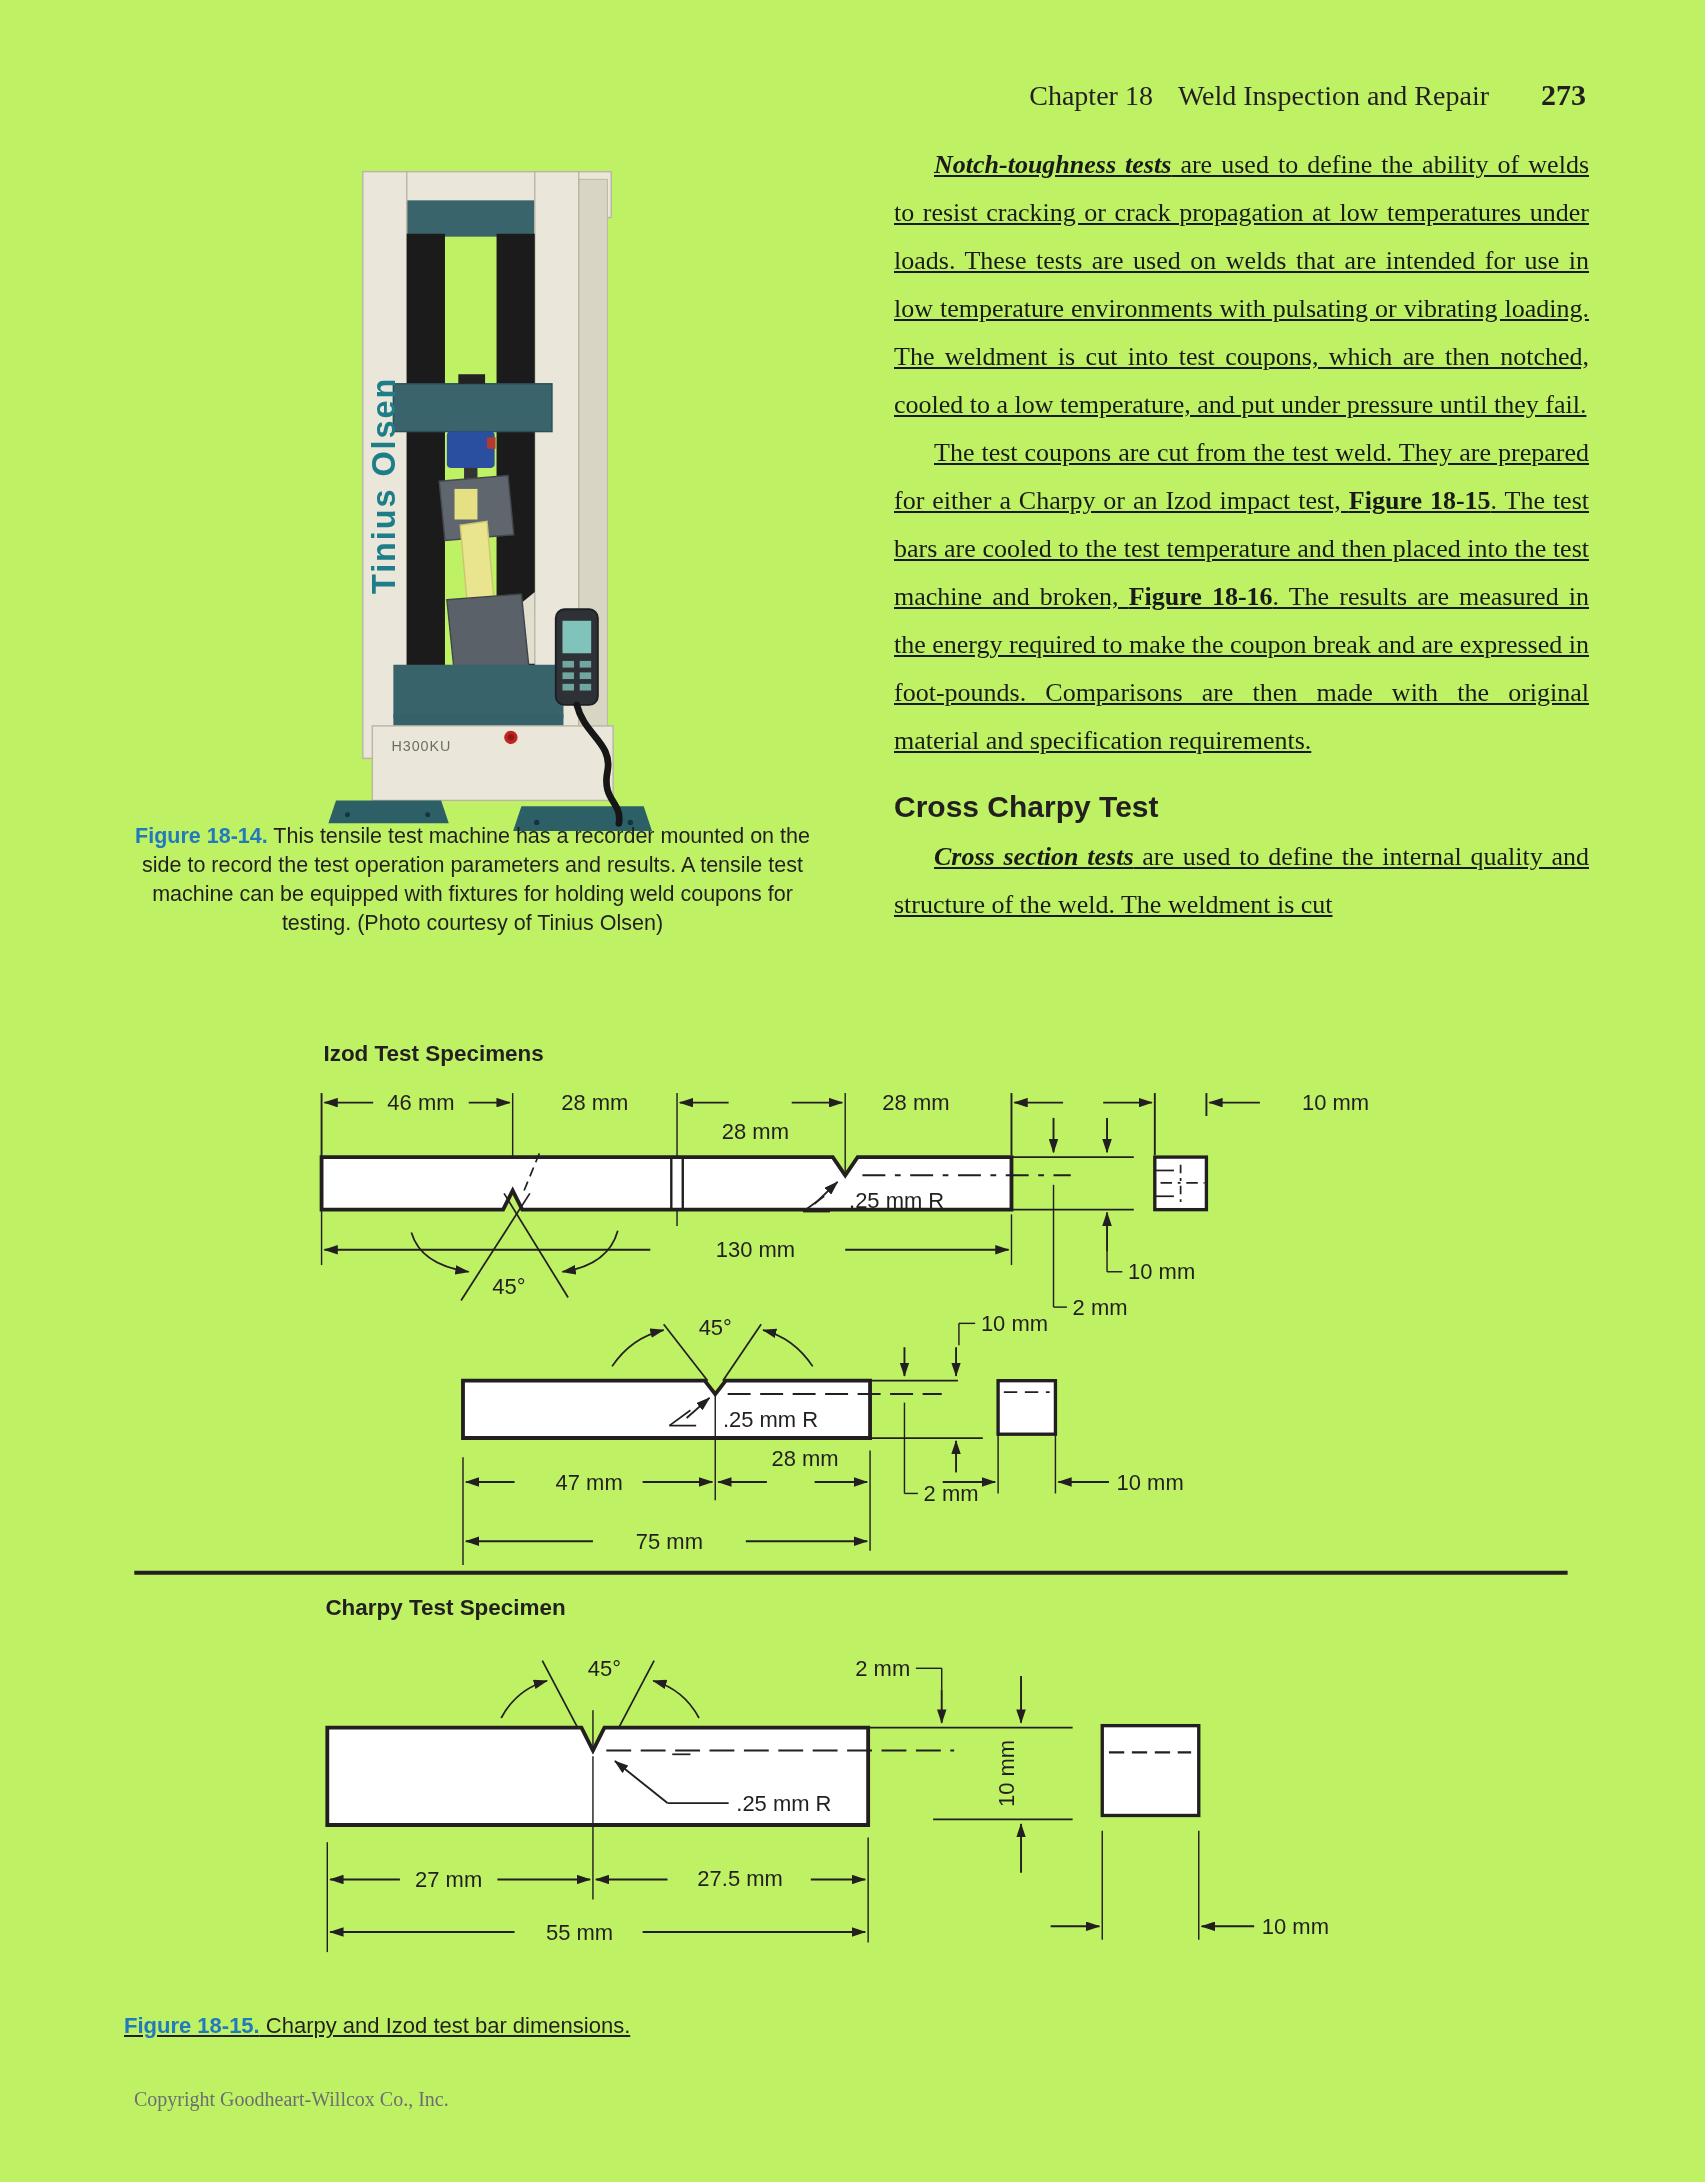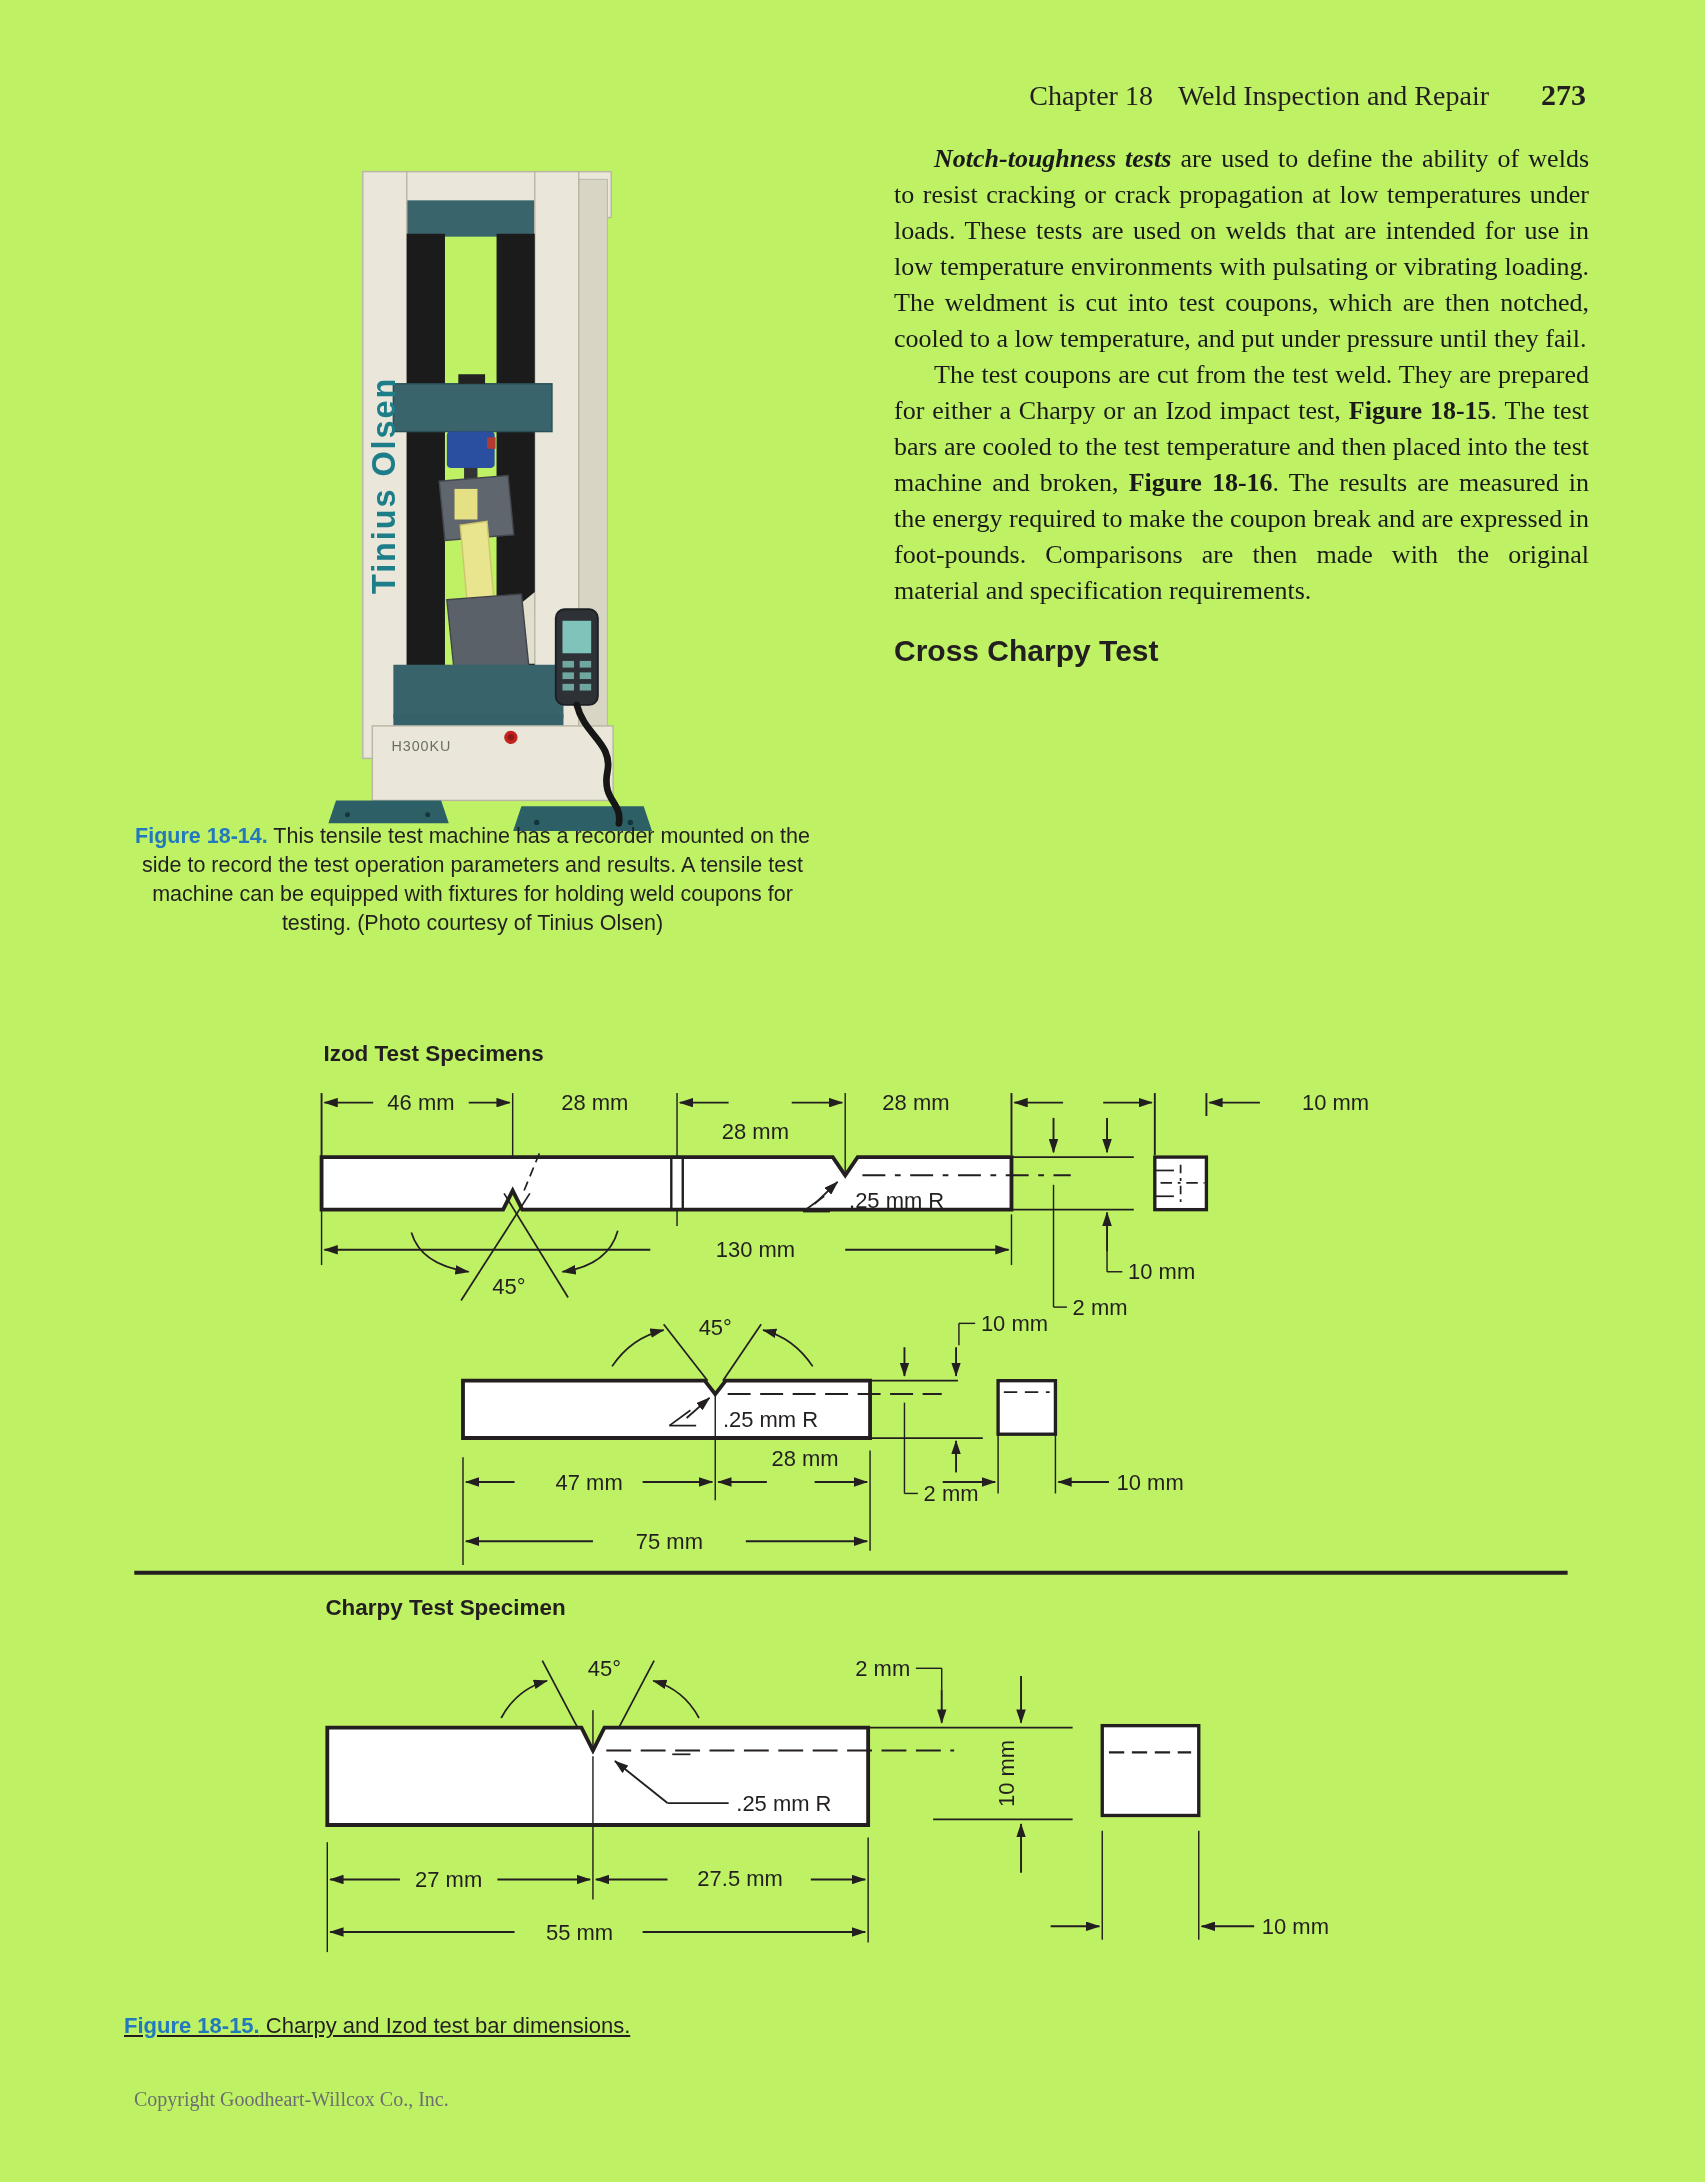--- a/index.html
+++ b/index.html
@@ -7,22 +7,22 @@
         font-family:"Liberation Sans",sans-serif;color:#231f20;}
   
   .hdr{position:absolute;top:78px;right:119px;font-family:"Liberation Serif",serif;
        font-size:28px;white-space:nowrap;}
   .hdr .chap{margin-right:25px;}
   .hdr .pg{font-weight:700;font-size:30px;margin-left:52px;}
   
   .col-right{position:absolute;left:894px;top:141px;width:695px;}
   .sec-h{font:700 30px/1.15 "Liberation Sans",sans-serif;margin:0 0 8.6px 0;color:#231f20;}
   .sec-h.second{margin-top:25px;}
-  .body-p{font-family:"Liberation Serif",serif;font-size:26px;line-height:36px;
-          text-align:justify;margin:0;text-indent:40px;color:#1a1a1a;}
+  .body-p{font-family:"Liberation Serif",serif;font-size:26px;line-height:48px;
+          text-align:justify;margin:0;text-indent:40px;color:#1a1a1a;text-decoration:underline;}
   .lead{font-weight:700;font-style:italic;}
   .figref{font-weight:700;}
   
   .cap14{position:absolute;left:134px;top:822px;width:677px;
          font-size:21.5px;line-height:29px;color:#231f20;text-align:center;}
   .cap15{position:absolute;left:124px;top:2013px;width:1051px;font-size:22px;text-decoration:underline;}
   .caplabel{color:#2279bd;font-weight:700;}
   .copyright{position:absolute;left:134px;top:2088px;font-size:20px;color:#6d6e71;font-family:Liberation Serif, serif;}
   
   .diagram{position:absolute;left:134px;top:1030px;}
@@ -101,20 +101,21 @@
       <text class="brand" transform="translate(84,472) rotate(-90)">Tinius Olsen</text>
     </g>
   </svg>
 
   <div class="cap14"><span class="caplabel">Figure 18-14.</span><span> This tensile test machine has a recorder mounted on the side to record the test operation parameters and results. A tensile test machine can be equipped with fixtures for holding weld coupons for testing. (Photo courtesy of Tinius Olsen)</span></div>
 
   <div class="col-right">
     <p class="body-p"><span class="lead">Notch-toughness tests</span><span> are used to define the ability of welds to resist cracking or crack propagation at low temperatures under loads. These tests are used on welds that are intended for use in low temperature environments with pulsating or vibrating loading. The weldment is cut into test coupons, which are then notched, cooled to a low temperature, and put under pressure until they fail.</span></p>
     <p class="body-p"><span>The test coupons are cut from the test weld. They are prepared for either a Charpy or an Izod impact test, </span><span class="figref">Figure 18-15</span><span>. The test bars are cooled to the test temperature and then placed into the test machine and broken, </span><span class="figref">Figure 18-16</span><span>. The results are measured in the energy required to make the coupon break and are expressed in foot-pounds. Comparisons are then made with the original material and specification requirements.</span></p>
     <h2 class="sec-h second">Cross Charpy Test</h2>
+    <p class="body-p"><span class="lead">Cross section tests</span><span> are used to define the internal quality and structure of the weld. The weldment is cut</span></p>
   </div>
 
   <svg class="diagram" width="1453" height="946" viewBox="0 0 1520 990">
     <defs>
       <marker id="ar" markerWidth="15" markerHeight="10" refX="14" refY="5" orient="auto" markerUnits="userSpaceOnUse">
         <path d="M0,0 L15,5 L0,10 Z" fill="#231f20"></path>
       </marker>
     </defs>
     <g stroke-linecap="butt" fill="none" stroke="#231f20" stroke-width="2">
 

